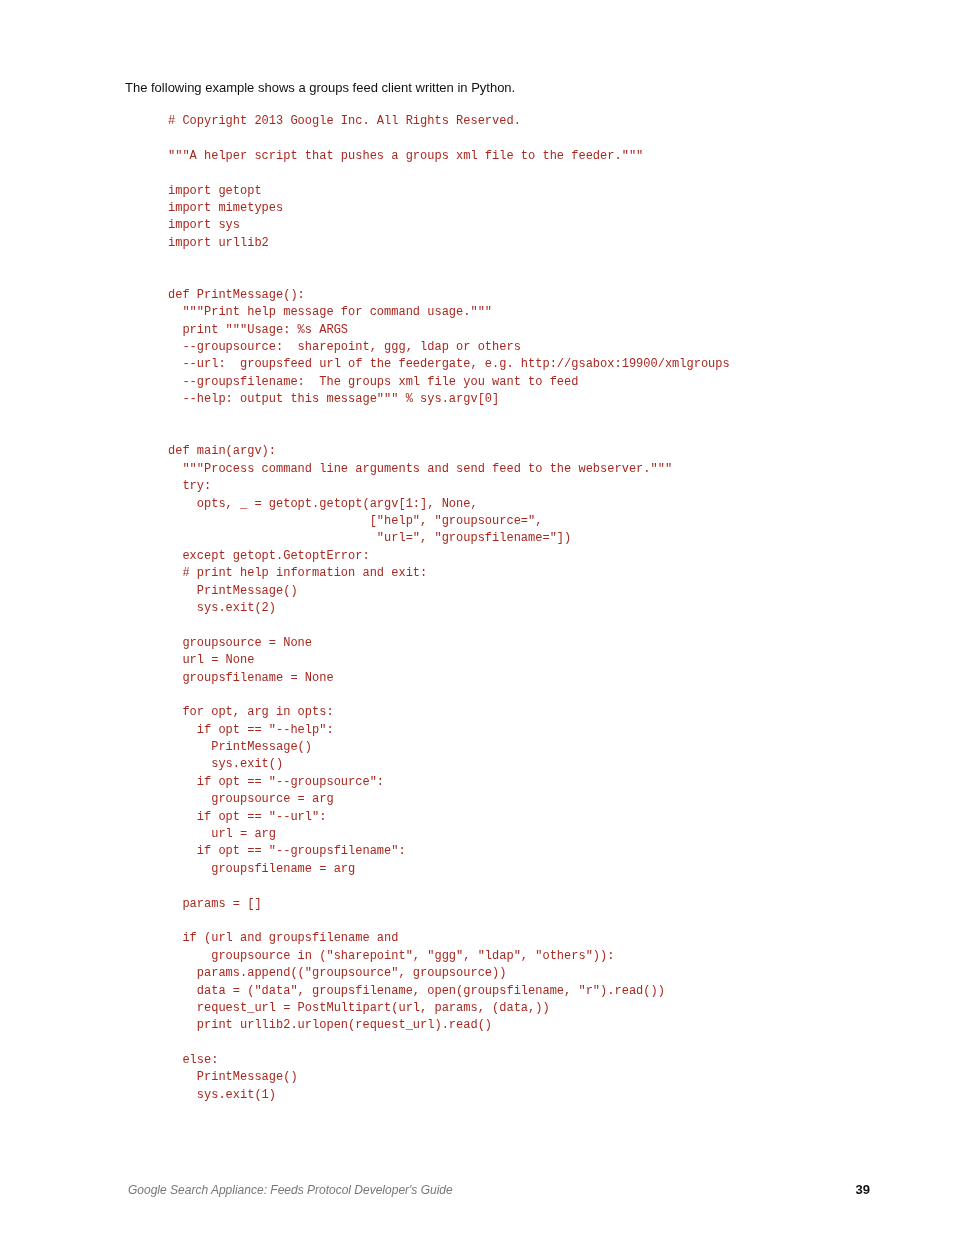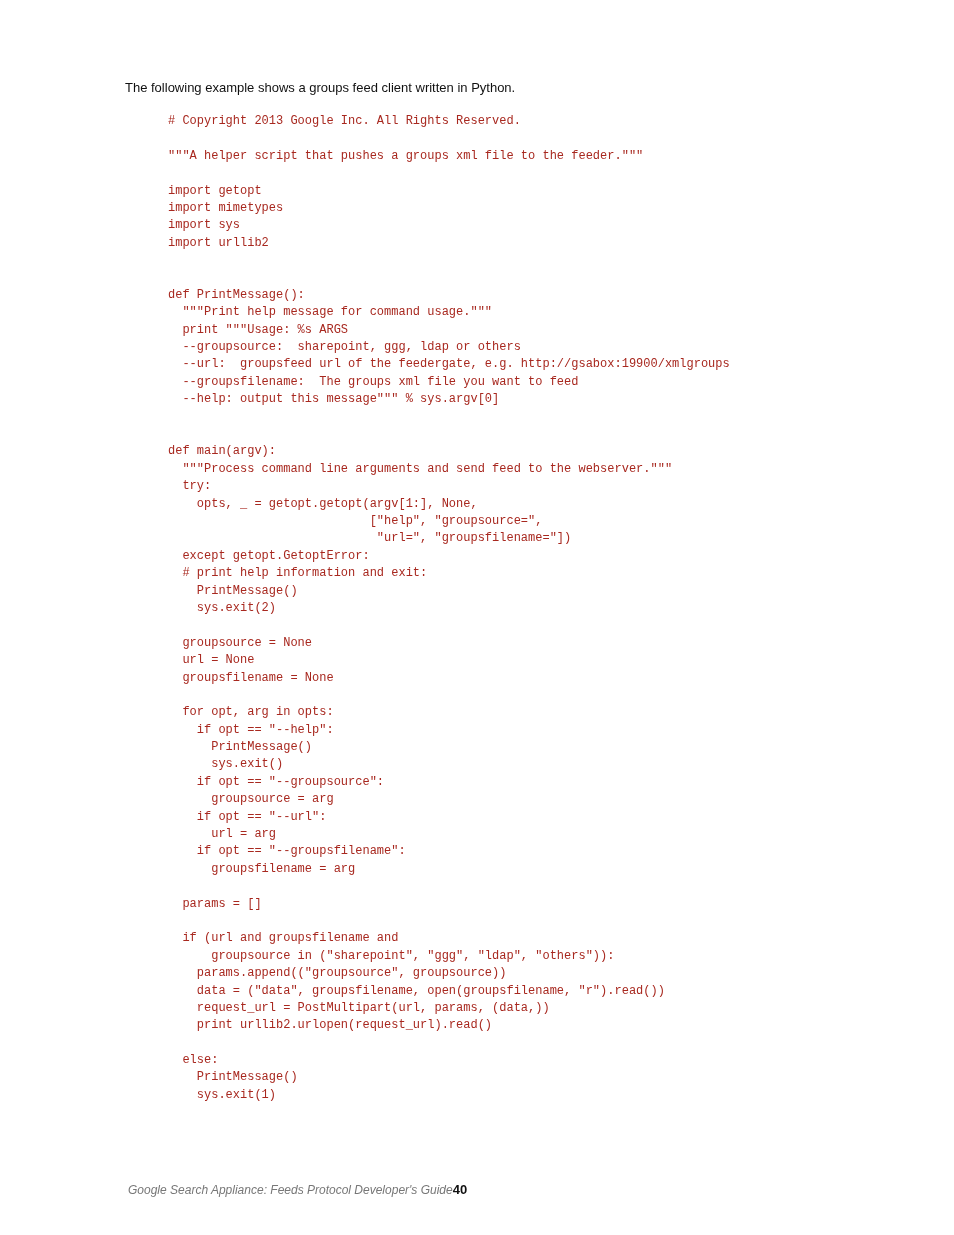--- a/index.html
+++ b/index.html
@@ -30,20 +30,21 @@
     color: #a8281f;
     white-space: pre;
     margin: 0 0 0 40px;
   }
   .footer {
     position: absolute;
     left: 128px;
     right: 84px;
     bottom: 38px;
     display: flex;
+    justify-content: space-between;
     align-items: baseline;
     font-size: 12px;
   }
   .footer-title {
     font-style: italic;
     color: #777;
   }
   .footer-page {
     font-weight: 700;
     color: #111;
@@ -109,15 +110,15 @@
     data = ("data", groupsfilename, open(groupsfilename, "r").read())
     request_url = PostMultipart(url, params, (data,))
     print urllib2.urlopen(request_url).read()
 
   else:
     PrintMessage()
     sys.exit(1)</pre>
 
   <div class="footer">
     <span class="footer-title">Google Search Appliance: Feeds Protocol Developer's Guide</span>
-    <span class="footer-page">40</span>
+    <span class="footer-page">39</span>
   </div>
 </div>
 
 </body></html>

